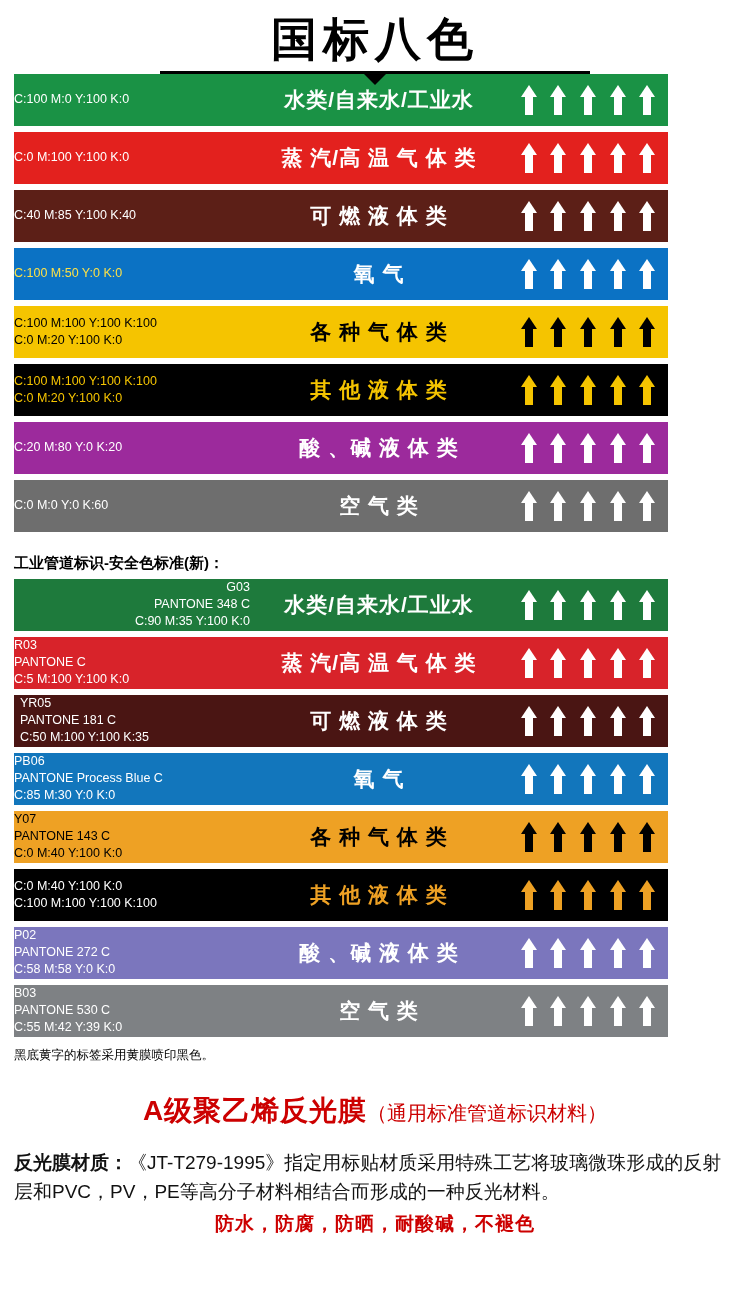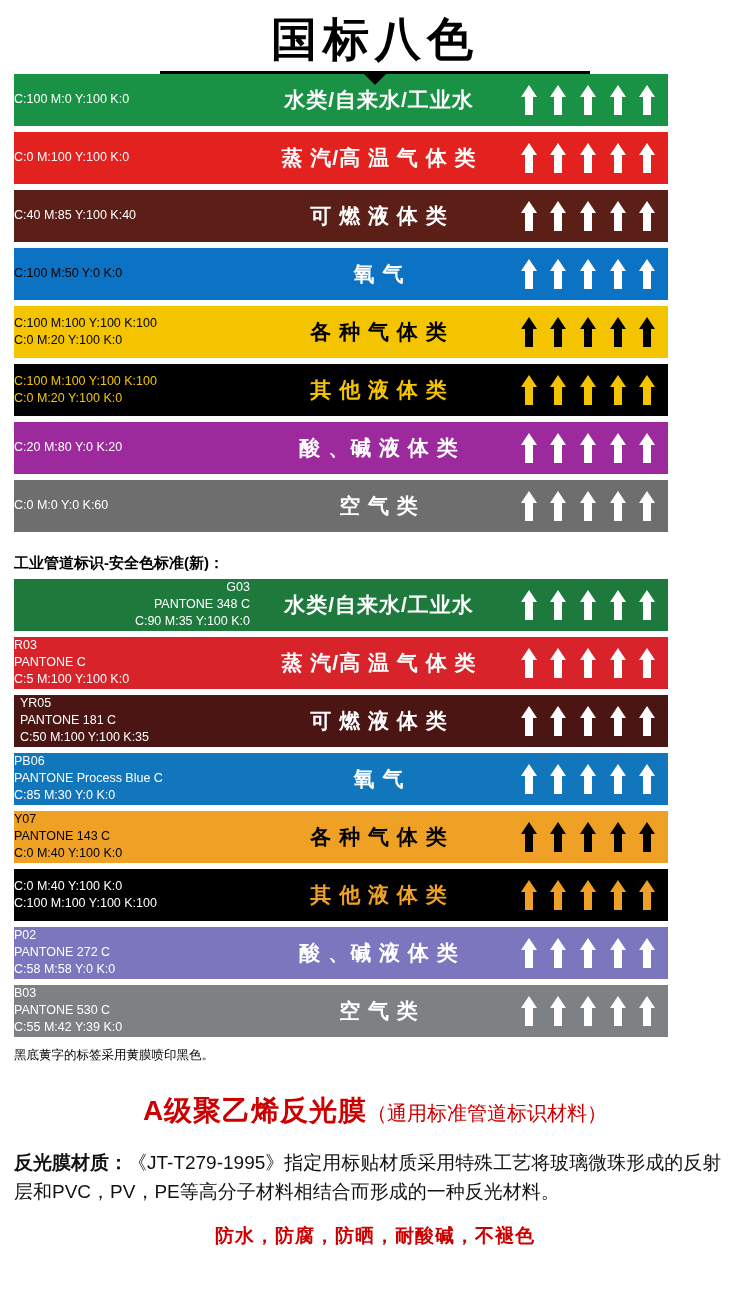--- a/index.html
+++ b/index.html
@@ -59,21 +59,21 @@
     font-size:28px;font-weight:bold;color:#cc0000;letter-spacing:1px;
   }
   .promo .small{
     font-size:20px;font-weight:normal;color:#cc0000;
   }
   .para{
     margin-top:18px;font-size:19px;line-height:1.55;color:#111;text-align:left;
   }
   .para b{font-weight:bold;}
   .para2{
-    margin-top:16px;font-size:19px;font-weight:bold;color:#cc0000;letter-spacing:1px;
+    margin-top:4px;font-size:19px;font-weight:bold;color:#cc0000;letter-spacing:1px;
   }
 </style>
 </head>
 <body>
 
 <div class="page">
 
   <div class="title-wrap">
     <div class="main-title">国标八色</div>
     <div class="title-rule"></div>
@@ -174,21 +174,21 @@
                 <span class="head" style="border-bottom-color: rgb(255, 255, 255);"></span>
                 <span class="shaft" style="background: rgb(255, 255, 255);"></span>
               </span>
             </div>
           </td>
         </tr>
         <tr class="sep-row">
           <td colspan="3"></td>
         </tr>
         <tr class="row">
-          <td class="c-code" style="background: rgb(11, 114, 196); color: #000000;">
+          <td class="c-code" style="background: rgb(11, 114, 196); color: #fde047;">
             <div>C:100 M:50 Y:0 K:0</div>
           </td>
           <td class="c-name" style="background: rgb(11, 114, 196); color: rgb(255, 255, 255);">氧                气</td>
           <td class="c-arrows" style="background: rgb(11, 114, 196);">
             <div class="arrowcell">
               <span class="arr">
                 <span class="head" style="border-bottom-color: rgb(255, 255, 255);"></span>
                 <span class="shaft" style="background: rgb(255, 255, 255);"></span>
               </span>
               <span class="arr">

